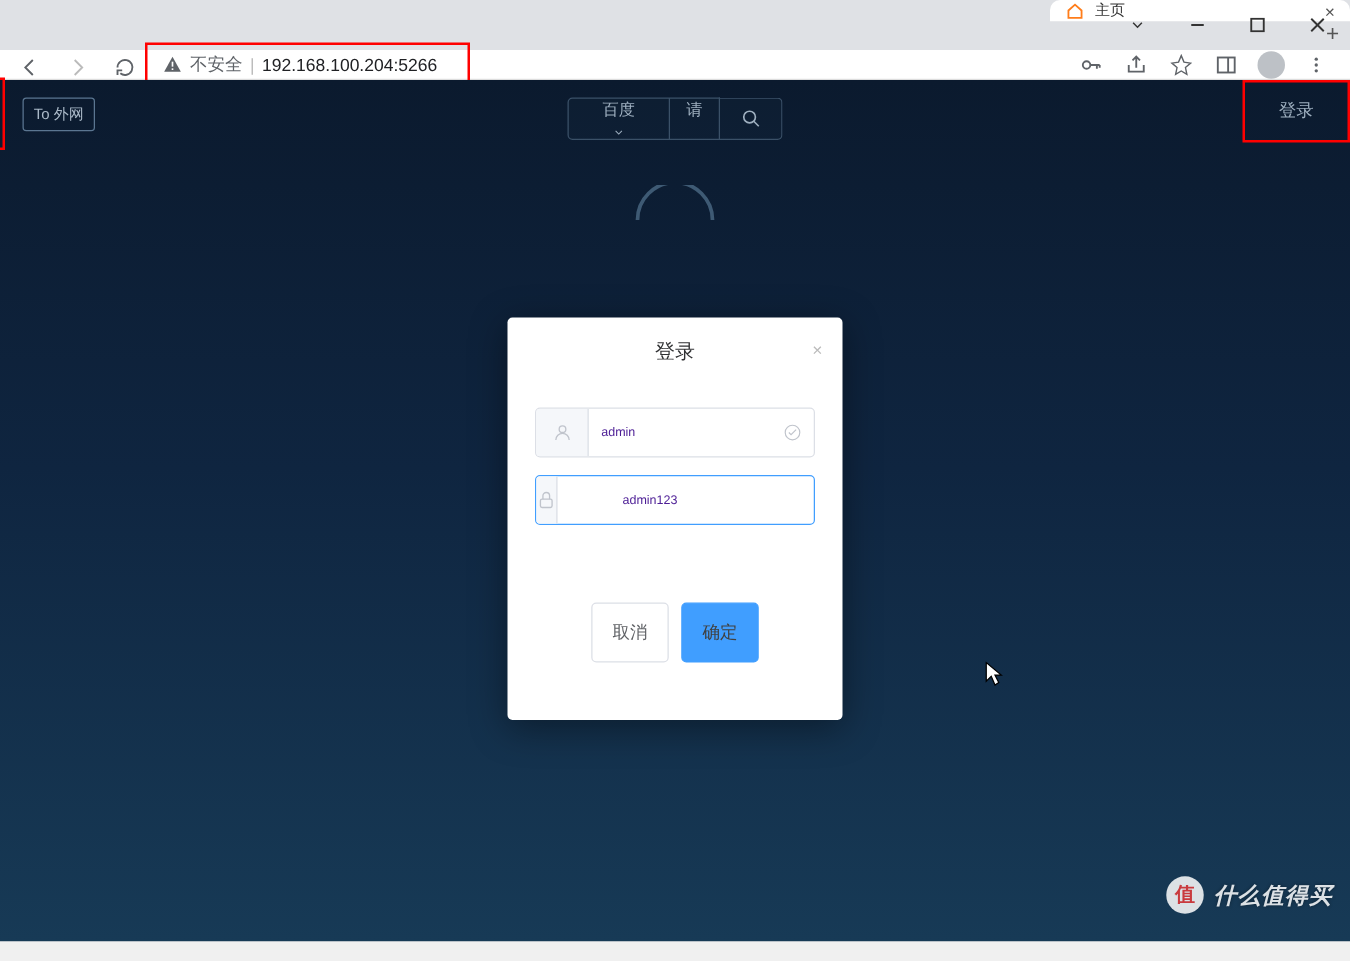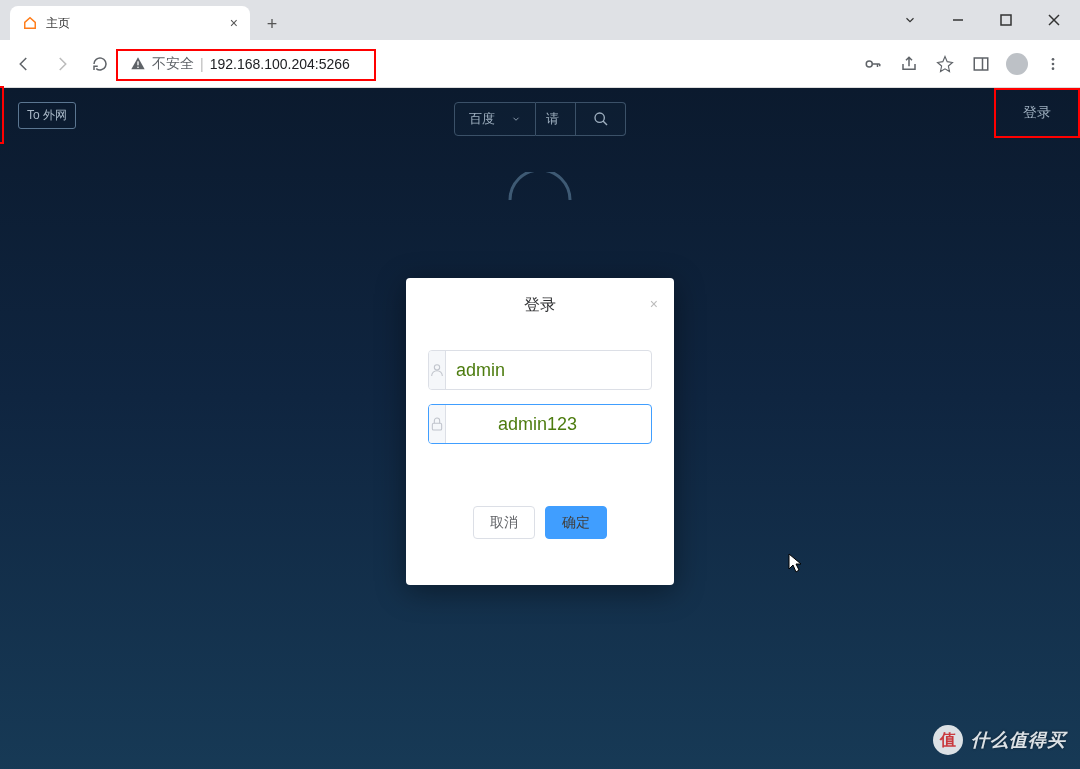--- a/index.html
+++ b/index.html
@@ -1,70 +1,70 @@
 <!DOCTYPE html>
 <html><head>
   <meta charset="utf-8">
   <style>
     * { margin: 0; padding: 0; box-sizing: border-box; font-family: "Microsoft YaHei", Arial, sans-serif; }
     body { width: 1080px; height: 769px; overflow: hidden; background: #f0f0f0; position: relative; }
     
     
-    .tab-bar { height: 40px; background: #dfe1e5; display: flex; align-items: flex-end; padding-left: 10px; }
+    .tab-bar { height: 40px; background: #dfe1e5; display: flex; align-items: flex-end; padding-left: 10px; flex-direction: column; }
     .tab { background: #fff; height: 34px; width: 240px; border-radius: 8px 8px 0 0; display: flex; align-items: center; padding: 0 12px; font-size: 12px; color: #333; gap: 8px; position: relative; }
     .tab .favicon { width: 16px; height: 16px; display: flex; align-items: center; justify-content: center; }
     .tab .close { margin-left: auto; font-size: 14px; color: #555; }
     .new-tab { width: 28px; height: 28px; display: flex; align-items: center; justify-content: center; font-size: 18px; color: #555; margin-left: 8px; margin-bottom: 2px; }
     .win-controls { position: absolute; right: 0; top: 0; height: 40px; display: flex; align-items: center; gap: 4px; padding-right: 4px;}
     .win-controls span { width: 44px; height: 30px; display: flex; align-items: center; justify-content: center; color: #333; }
     .chev-down{ display:flex; align-items:center; justify-content:center;}
     
-    .addr-bar { height: 48px; background: #fff; display: flex; align-items: center; padding: 0 10px; gap: 10px; border-bottom: 1px solid #ddd; }
+    .addr-bar { height: 24px; background: #fff; display: flex; padding: 0 10px; gap: 10px; border-bottom: 1px solid #ddd; }
     .nav-btn { width: 28px; height: 28px; display: flex; align-items: center; justify-content: center; color: #5f6368; }
     .nav-btn.disabled { color: #bbb; }
     .addr-box { flex: 1; display: flex; align-items: center; font-size: 14px; color: #202124; gap: 6px; padding: 0 6px; position: relative; }
     .addr-box .warn { color: #5f6368; }
     .addr-box .sep { color: #bbb; }
     .addr-box .red-ann { position: absolute; left: -8px; top: -6px; width: 260px; height: 32px; border: 2px solid #f00; pointer-events: none; }
     .right-icons { display: flex; align-items: center; gap: 14px; padding-right: 6px; color: #5f6368; }
     .right-icons span { width: 22px; height: 22px; display: flex; align-items: center; justify-content: center; }
     .avatar-circle { width: 22px; height: 22px; border-radius: 50%; background: #bdc1c6; }
 
     
     .page-area { position: relative; height: 689px; background: linear-gradient(180deg, #0b1a2e 0%, #0f2540 45%, #173a56 100%); }
 
     .top-strip { display: flex; align-items: center; height: 54px; padding: 16px 18px; position: relative; }
     .to-ext { border: 1px solid #5b7691; color: #aab9c8; font-size: 12px; padding: 4px 8px; border-radius: 3px; }
     .left-red { position: absolute; left: -2px; top: -2px; width: 6px; height: 58px; border: 2px solid #f00; }
     
     .search-group { position: absolute; left: 50%; top: 14px; transform: translateX(-50%); display: flex; }
-    .sg-seg { height: 34px; border: 1px solid #3b5168; display: flex; align-items: center; padding: 0 14px; color: #9fb0c0; font-size: 13px; background: rgba(20,40,60,0.3); }
+    .sg-seg { height: 34px; border: 1px solid #3b5168; display: flex; align-items: center; padding: 0 14px; color: #9fb0c0; font-size: 13px; background: rgba(20,40,60,0.3); flex-direction: column; }
     .sg-sel { width: 82px; justify-content: space-between; border-radius: 4px 0 0 4px; }
     .sg-placeholder { width: 40px; padding: 0 10px; border-left: none; }
     .sg-search { width: 50px; justify-content: center; border-left: none; border-radius: 0 4px 4px 0; }
 
     .login-link-wrap { position: absolute; right: 0; top: 0; width: 86px; height: 50px; border: 2px solid #f00; display: flex; align-items: center; justify-content: center; }
     .login-link { color: #9fb0c0; font-size: 14px; }
 
     .clock-arc { position: absolute; left: 50%; top: 84px; transform: translateX(-50%); }
 
     
     .modal { position: absolute; left: 50%; top: 190px; transform: translateX(-50%); width: 268px; background: #fff; border-radius: 4px; box-shadow: 0 6px 30px rgba(0,0,0,0.4); padding: 0; }
     .modal-header { display: flex; align-items: center; justify-content: center; height: 54px; position: relative; font-size: 16px; color: #303133; }
     .modal-close { position: absolute; right: 16px; top: 18px; color: #bbb; font-size: 14px; }
     .modal-body { padding: 4px 22px 22px 22px; }
 
     .input-row { height: 40px; border: 1px solid #dcdfe6; border-radius: 4px; display: flex; align-items: center; margin-top: 14px; overflow: hidden; }
     .input-row.focused { border-color: #409eff; gap: 42px; }
     .input-prefix { width: 42px; height: 100%; background: #f5f7fa; border-right: 1px solid #dcdfe6; display: flex; align-items: center; justify-content: center; color: #c0c4cc; }
-    .input-inner { flex: 1; border: none; outline: none; font-size: 18px; color: #4d7c0f; padding: 0 10px; background: transparent; }
+    .input-inner { flex: 1; border: none; outline: none; font-size: 10px; color: #4c1d95; padding: 0 10px; background: transparent; }
     .input-suffix { display: flex; align-items: center; gap: 8px; padding-right: 10px; color: #c0c4cc; }
 
     .modal-footer { display: flex; justify-content: center; gap: 10px; padding: 22px 0 24px 0; margin-top: 40px;}
-    .btn { min-width: 60px; height: 33px; border-radius: 4px; font-size: 14px; padding: 0 16px; display: flex; align-items: center; justify-content: center; cursor: pointer; }
+    .btn { min-width: 60px; height: 48px; border-radius: 4px; font-size: 14px; padding: 0 16px; display: flex; align-items: center; justify-content: center; cursor: pointer; }
     .btn-default { background: #fff; border: 1px solid #dcdfe6; color: #606266; }
     .btn-primary { background: #409eff; border: 1px solid #409eff; color: #404040; }
 
     .cursor-arrow { position: absolute; left: 788px; top: 465px; color: #fff; pointer-events:none; }
 
     .watermark { position: absolute; right: 14px; bottom: 22px; display: flex; align-items: center; gap: 8px; opacity: 0.85; }
     .wm-circle { width: 30px; height: 30px; border-radius: 50%; background: #fff; display: flex; align-items: center; justify-content: center; color: #e93b3b; font-size: 16px; font-weight: bold; }
     .wm-text { color: #fff; font-size: 18px; font-weight: 700; font-style: italic; letter-spacing: 1px; text-shadow: 0 0 3px rgba(0,0,0,0.5); }
 
     svg { display: block; }

